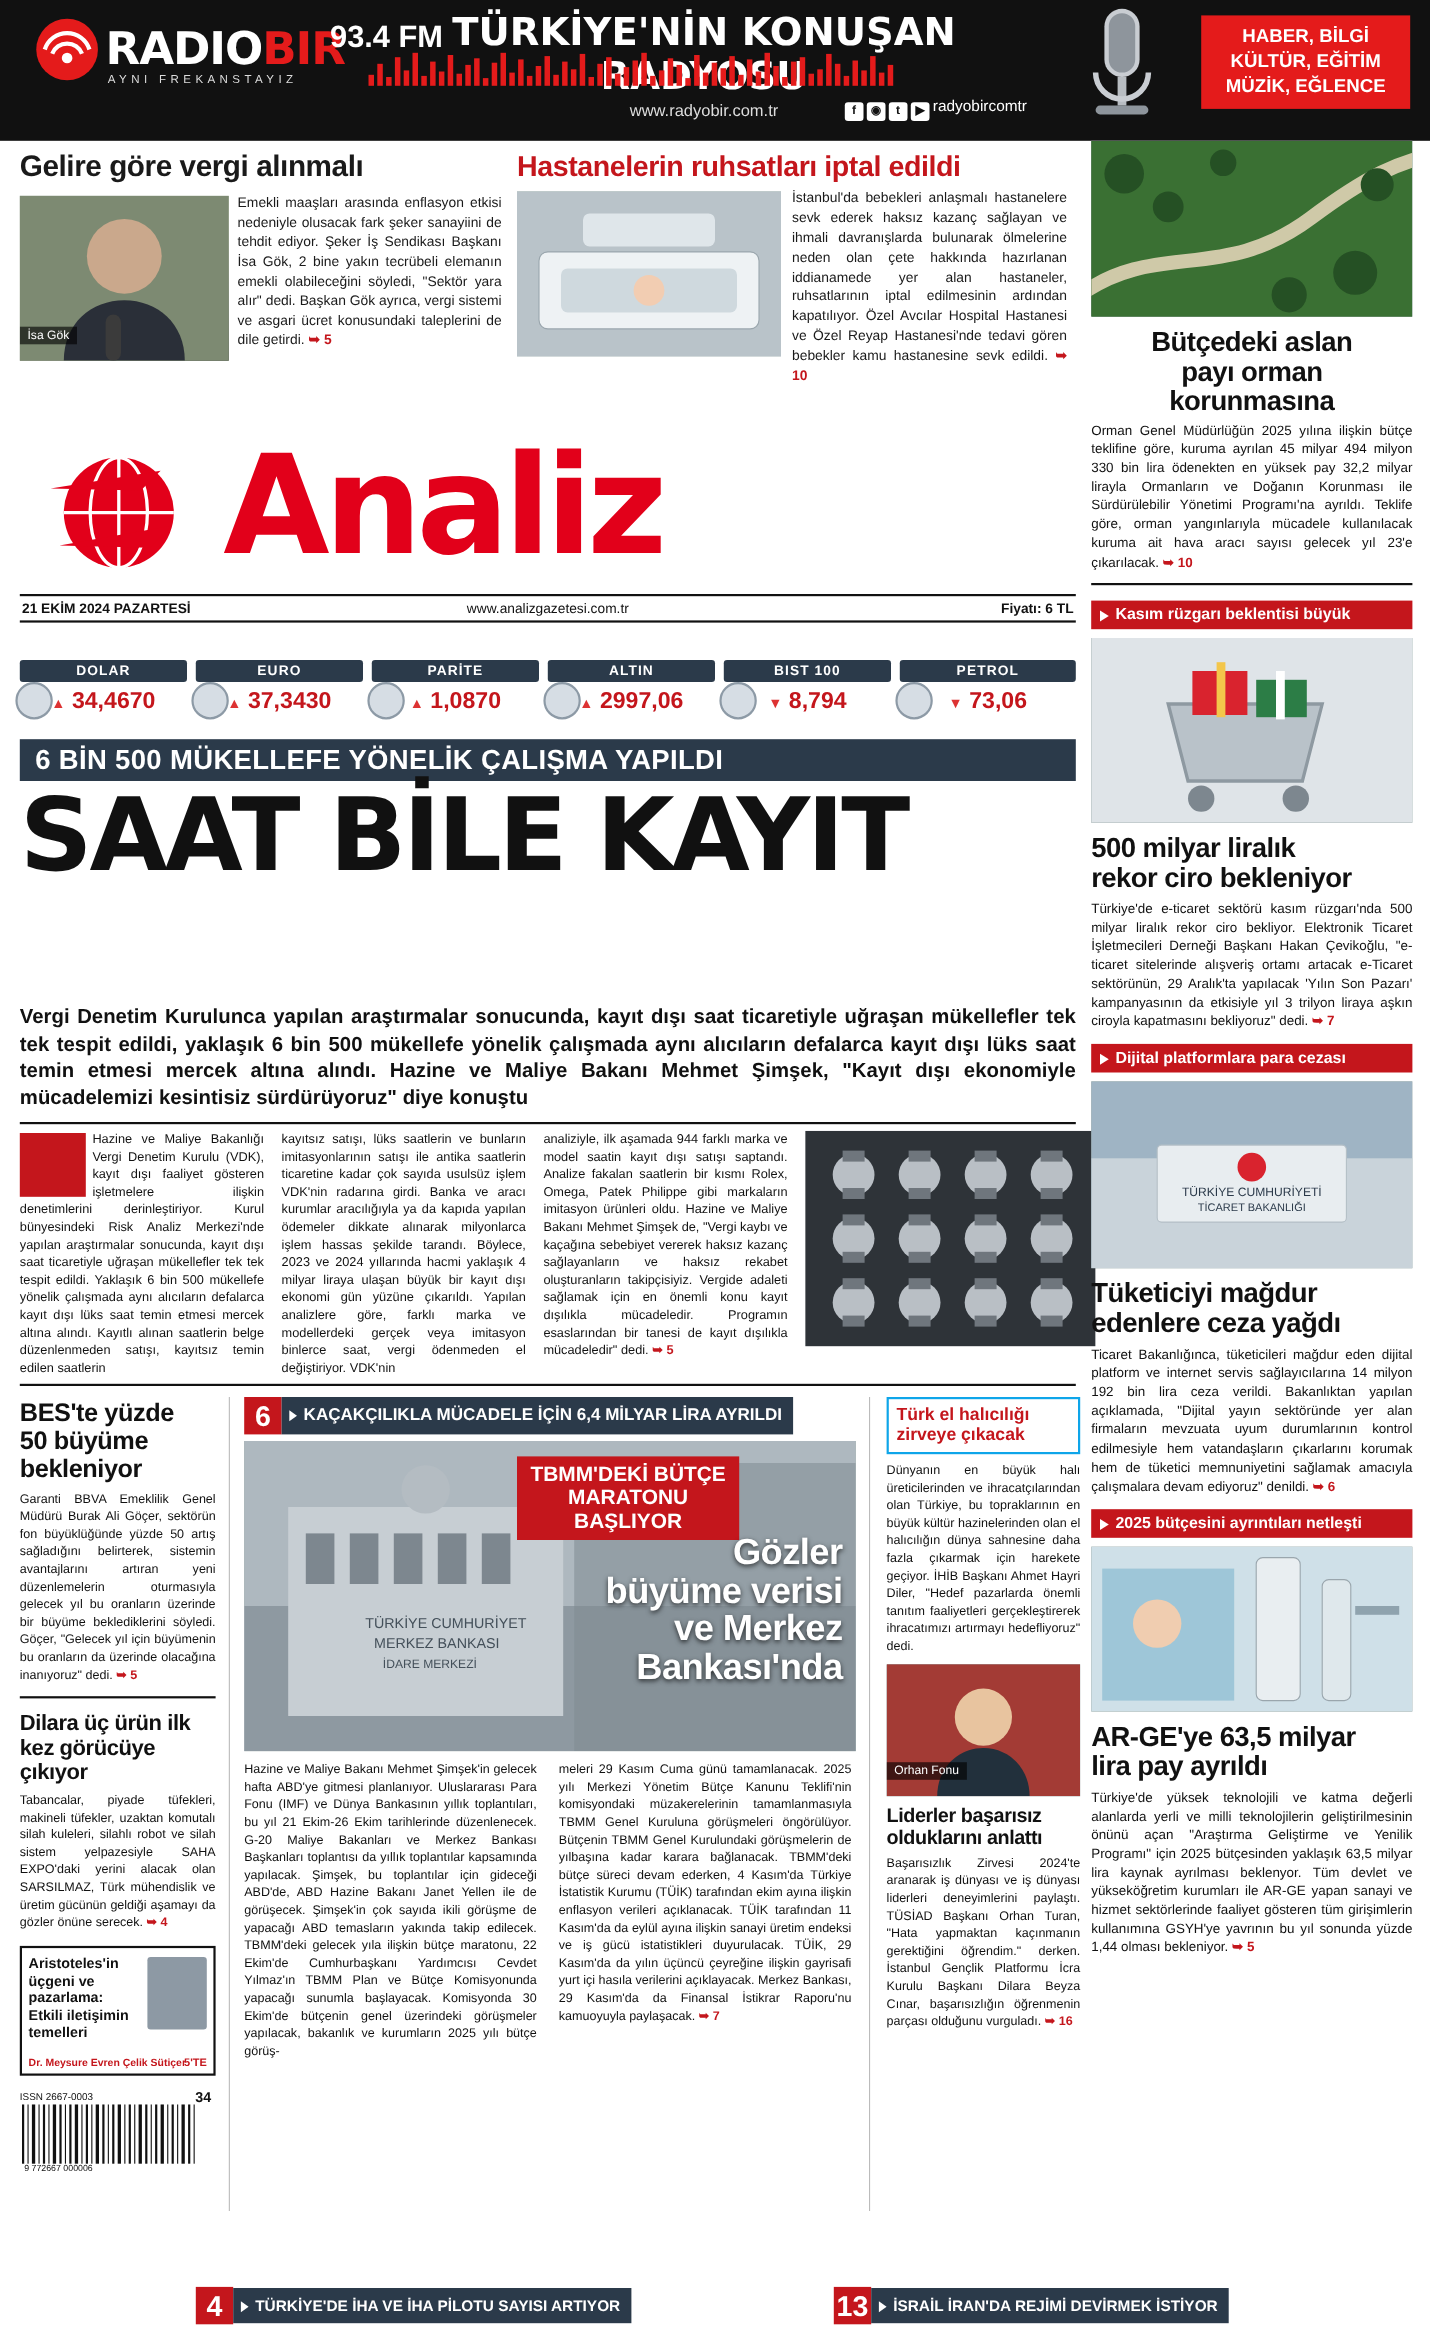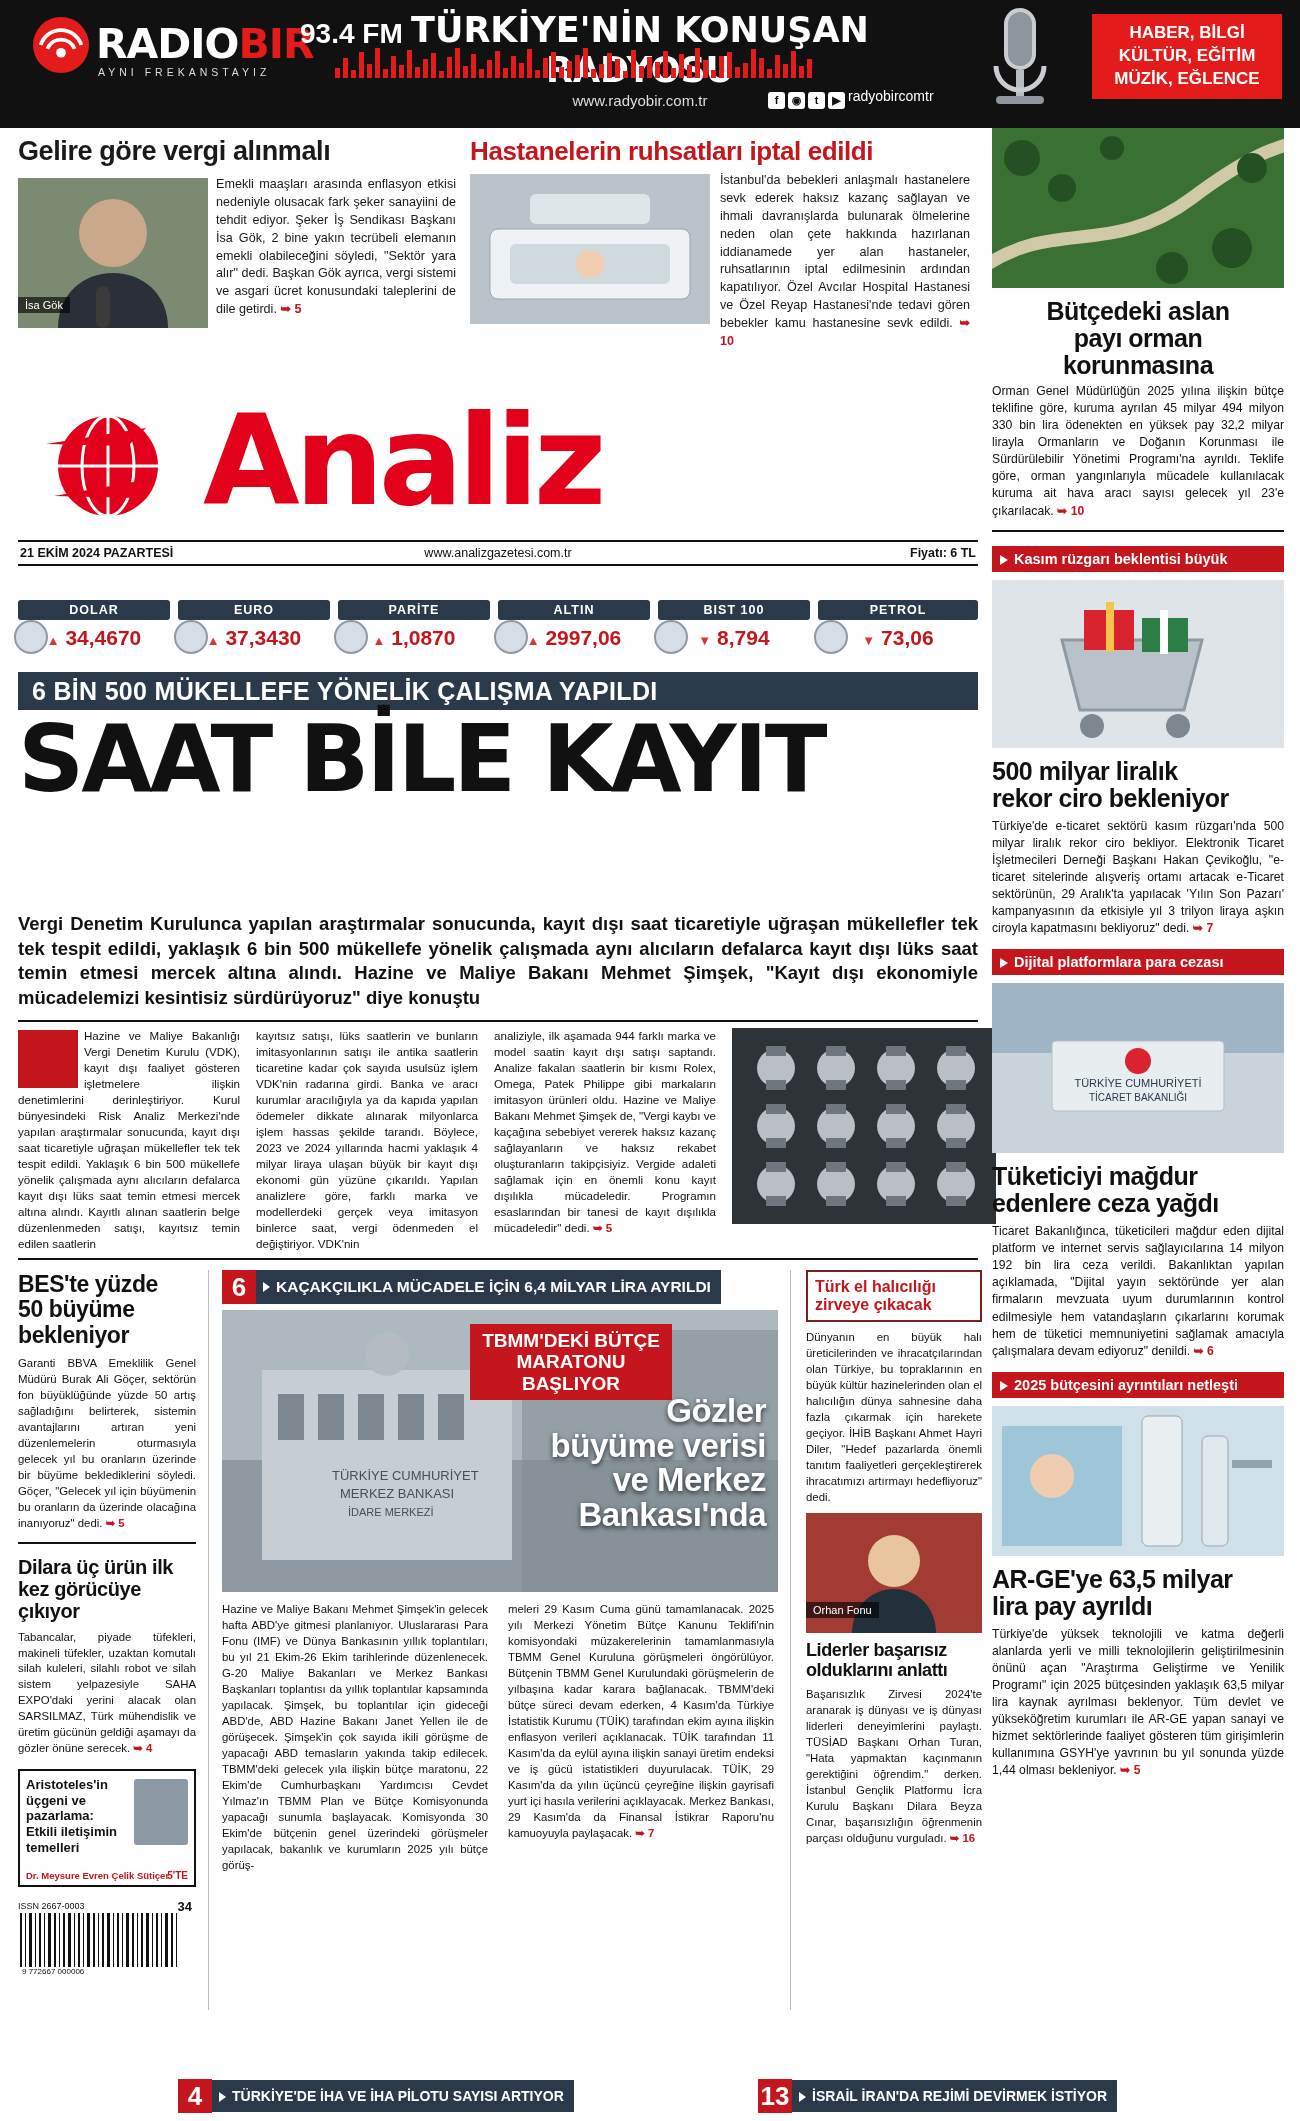--- a/index.html
+++ b/index.html
@@ -587,21 +587,21 @@
     <div style="position:relative;margin-top:10px;height:320px;">
       <div class="small" style="position:absolute;left:0;width:266px;">Hazine ve Maliye Bakanı Mehmet Şimşek'in gelecek hafta ABD'ye gitmesi planlanıyor. Uluslararası Para Fonu (IMF) ve Dünya Bankasının yıllık toplantıları, bu yıl 21 Ekim-26 Ekim tarihlerinde düzenlenecek. G-20 Maliye Bakanları ve Merkez Bankası Başkanları toplantısı da yıllık toplantılar kapsamında yapılacak. Şimşek, bu toplantılar için gideceği ABD'de, ABD Hazine Bakanı Janet Yellen ile de görüşecek. Şimşek'in çok sayıda ikili görüşme de yapacağı ABD temasların yakında takip edilecek. TBMM'deki gelecek yıla ilişkin bütçe maratonu, 22 Ekim'de Cumhurbaşkanı Yardımcısı Cevdet Yılmaz'ın TBMM Plan ve Bütçe Komisyonunda yapacağı sunumla başlayacak. Komisyonda 30 Ekim'de bütçenin genel üzerindeki görüşmeler yapılacak, bakanlık ve kurumların 2025 yılı bütçe görüş-</div>
       <div class="small" style="position:absolute;left:286px;width:266px;">
         <span>meleri 29 Kasım Cuma günü tamamlanacak. 2025 yılı Merkezi Yönetim Bütçe Kanunu Teklifi'nin komisyondaki müzakerelerinin tamamlanmasıyla TBMM Genel Kuruluna görüşmeleri öngörülüyor. Bütçenin TBMM Genel Kurulundaki görüşmelerin de yılbaşına kadar karara bağlanacak. TBMM'deki bütçe süreci devam ederken, 4 Kasım'da Türkiye İstatistik Kurumu (TÜİK) tarafından ekim ayına ilişkin enflasyon verileri açıklanacak. TÜİK tarafından 11 Kasım'da da eylül ayına ilişkin sanayi üretim endeksi ve iş gücü istatistikleri duyurulacak. TÜİK, 29 Kasım'da da yılın üçüncü çeyreğine ilişkin gayrisafi yurt içi hasıla verilerini açıklayacak. Merkez Bankası, 29 Kasım'da da Finansal İstikrar Raporu'nu kamuoyuyla paylaşacak.</span>
         <span class="more">➥ <span>7</span></span>
       </div>
     </div>
   </div>
 
   <div style="position:absolute;left:806px;top:1270px;width:176px;">
-    <div style="border:2px solid #7f1d1d;padding:6px 7px;">
+    <div style="border:2px solid #0ea5e9;padding:6px 7px;">
       <div style="font-size:16px;font-weight:bold;line-height:1.12;color:#c4161c;">Türk el halıcılığı zirveye çıkacak</div>
     </div>
     <div class="small" style="margin-top:8px">Dünyanın en büyük halı üreticilerinden ve ihracatçılarından olan Türkiye, bu topraklarının en büyük kültür hazinelerinden olan el halıcılığın dünya sahnesine daha fazla çıkarmak için harekete geçiyor. İHİB Başkanı Ahmet Hayri Diler, "Hedef pazarlarda önemli tanıtım faaliyetleri gerçekleştirerek ihracatımızı artırmayı hedefliyoruz" dedi.</div>
 
     <div class="photo" style="width:176px;height:120px;margin-top:8px;position:relative;">
       <svg viewBox="0 0 176 120" width="176" height="120">
         <rect width="176" height="120" fill="#8b2a2a"></rect>
         <rect x="0" y="0" width="176" height="120" fill="#a33b35"></rect>
         <circle cx="88" cy="48" r="26" fill="#e8c49f"></circle>
         <path d="M46 120c0-26 19-44 42-44s42 18 42 44z" fill="#22303c"></path>

